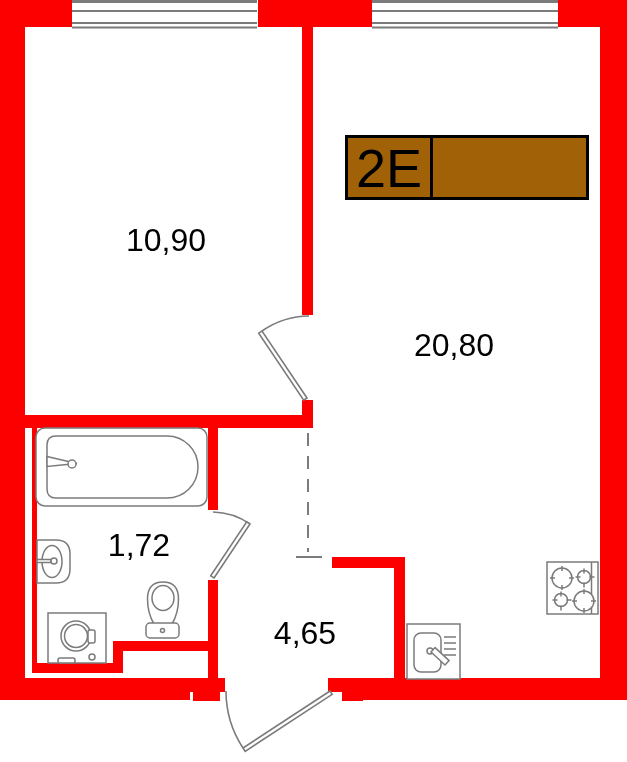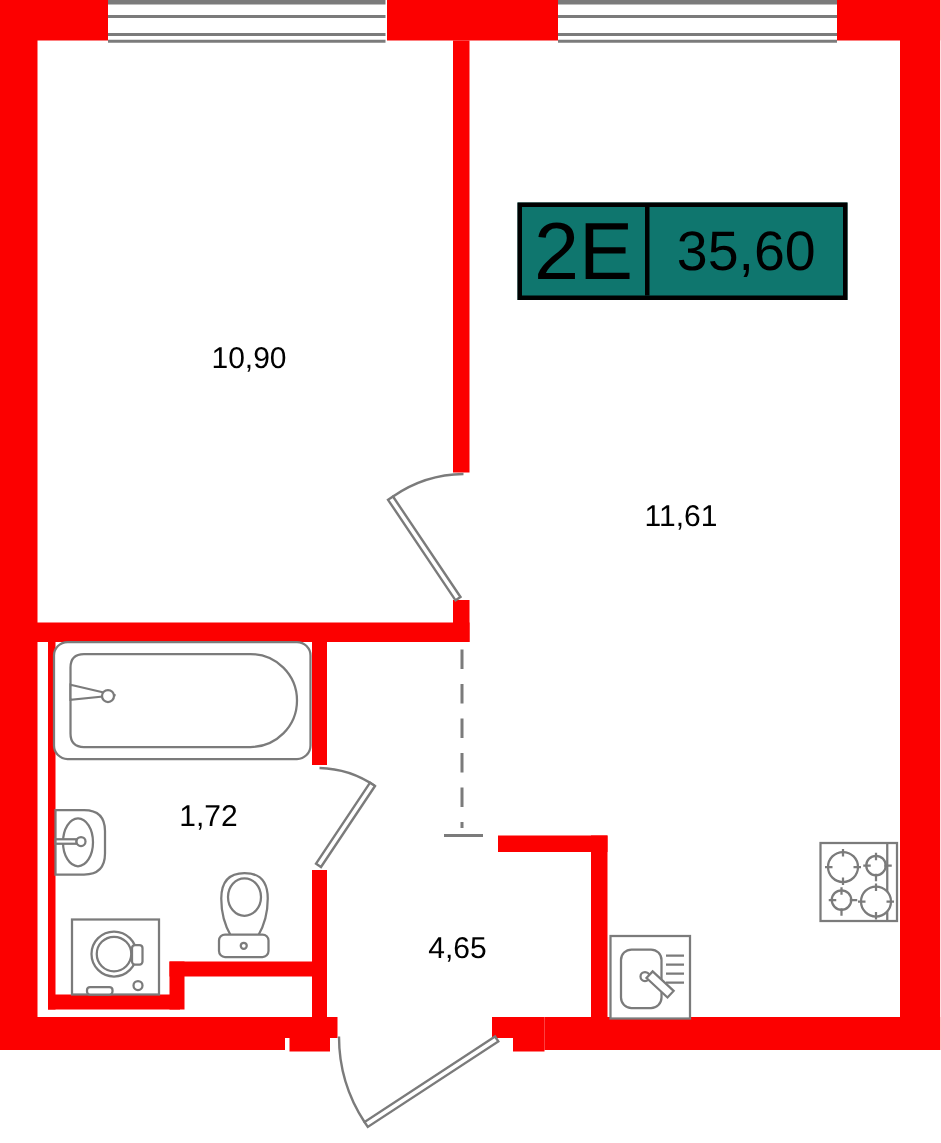--- a/index.html
+++ b/index.html
@@ -7,33 +7,33 @@
     position:relative;
     width:627px;height:762px;
     background:#ffffff;
     font-family:"Liberation Sans", sans-serif;
     overflow:hidden;
   }
   .plan svg{position:absolute;left:0;top:0;}
   .area-label{
     position:absolute;
     transform:translate(-50%,-50%);
-    font-size:20px;
+    font-size:32px;
     color:#000;
     white-space:nowrap;
     letter-spacing:0px;
   }
   .unit-box{
     position:absolute;
     left:345px;top:135px;
-    width:220px;height:65px;
+    width:244px;height:65px;
     border:3px solid #000;
     box-sizing:border-box;
     display:flex;
-    background:#0f766e;
+    background:#a16207;
     align-items:center;
   }
   .unit-cell{
     display:flex;align-items:center;justify-content:center;
     color:#000;height:100%;box-sizing:border-box;
   }
   .unit-type{
     width:85px;
     border-right:3px solid #000;
     font-size:54px;
@@ -161,24 +161,23 @@
       <path d="M 575.5 577 h 5 M 589.5 577 h 5 M 584 568.5 v 5 M 584 582.5 v 5" fill="none"></path>
       <circle cx="561" cy="600" r="6.5"></circle>
       <path d="M 552.5 600 h 5 M 566.5 600 h 5 M 561 591.5 v 5 M 561 605.5 v 5" fill="none"></path>
       <circle cx="584" cy="601" r="10"></circle>
       <path d="M 572 601 h 5 M 591 601 h 5 M 584 589 v 5 M 584 608 v 5" fill="none"></path>
     </g>
   </svg>
 
   <div class="area-label" style="left:166px;top:240px;">10,90</div>
 
-  <div class="area-label" style="left:454px;top:345px;">11,61</div>
+  <div class="area-label" style="left:454px;top:345px;">20,80</div>
 
   <div class="area-label" style="left:139px;top:545px;">1,72</div>
 
   <div class="area-label" style="left:305px;top:633px;">4,65</div>
 
   <div class="unit-box">
     <div class="unit-cell unit-type">2E</div>
-    <div class="unit-cell unit-area">35,60</div>
   </div>
 
 </div>
 
 </body></html>

